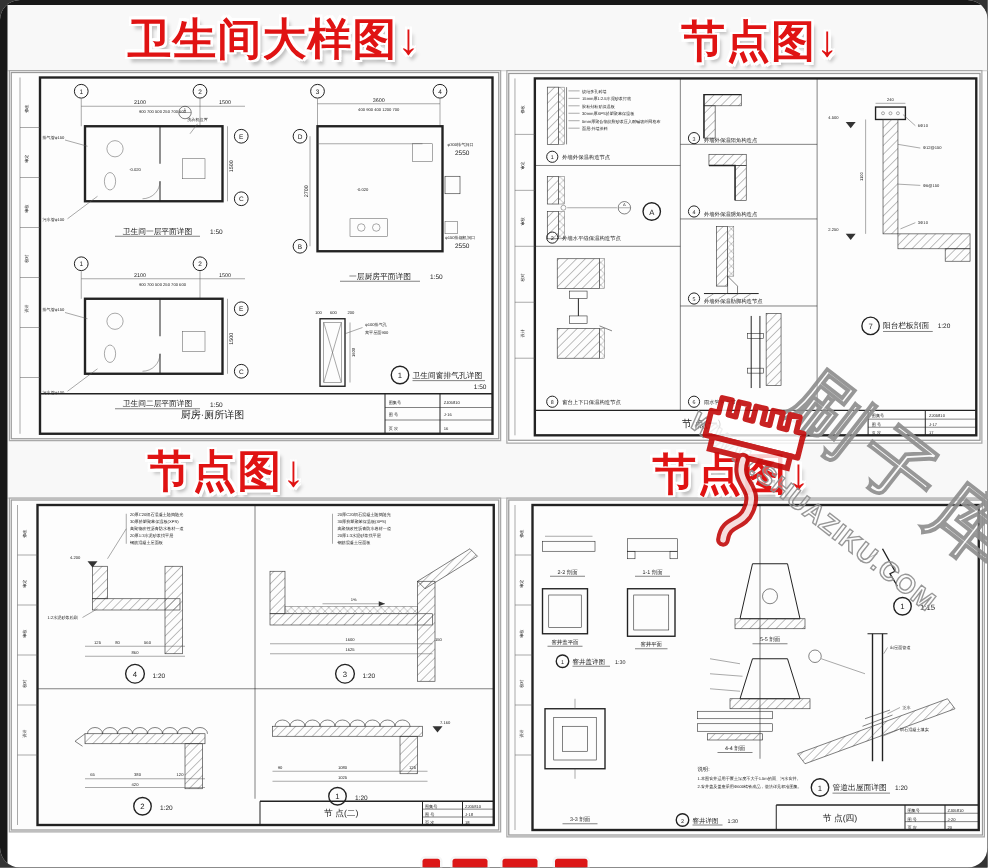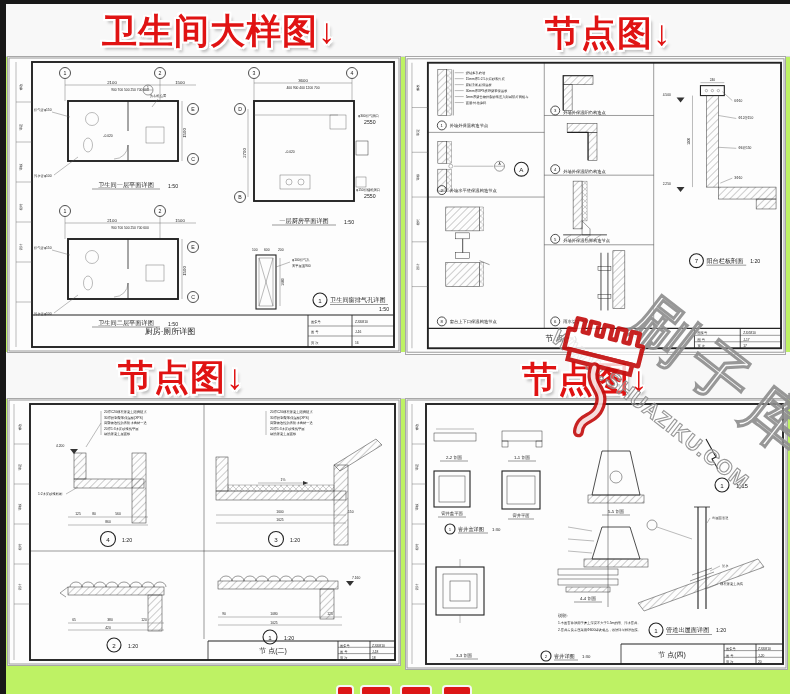--- a/index.html
+++ b/index.html
@@ -1,17 +1,17 @@
 <!DOCTYPE html>
 <html><head>
 <meta charset="utf-8">
 <style>
   html,body{margin:0;padding:0;background:#333;}
-  .stage{position:relative;width:790px;height:694px;background:#bef264;overflow:hidden;
-         font-family:"Liberation Sans","DejaVu Sans",sans-serif;}
+  .stage{position:relative;width:790px;height:694px;background:#ffffff;overflow:hidden;
+         font-family:"Liberation Sans","DejaVu Sans",sans-serif;border-radius:16px;}
   .edge-top{position:absolute;left:0;top:0;width:790px;height:4px;background:#181818;}
   .edge-left{position:absolute;left:0;top:0;width:6px;height:694px;background:#181818;}
   .band1{position:absolute;left:6px;top:4px;width:784px;height:52px;background:#f8f8f8;border-bottom:1px solid #d8d8d8;}
   .band2{position:absolute;left:6px;top:352px;width:784px;height:46px;background:#f8f8f8;border-bottom:1px solid #d8d8d8;}
   .hband{position:absolute;white-space:nowrap;font-weight:bold;font-size:35px;letter-spacing:1px;color:#e01313;
     text-shadow:-2px -2px 0 #fff,2px -2px 0 #fff,-2px 2px 0 #fff,2px 2px 0 #fff,-2px 0 0 #fff,2px 0 0 #fff,
     0 -2px 0 #fff,0 2px 0 #fff,3px 4px 3px rgba(0,0,0,.25);}
   .h1{left:102px;top:8px;}  .h2{left:545px;top:10px;}
   .h3{left:118px;top:354px;} .h4{left:522px;top:356px;}
   .sheet{position:absolute;background:#fdfdfd;box-shadow:0 0 0 1px #a8a8a8;text-align:right;}

